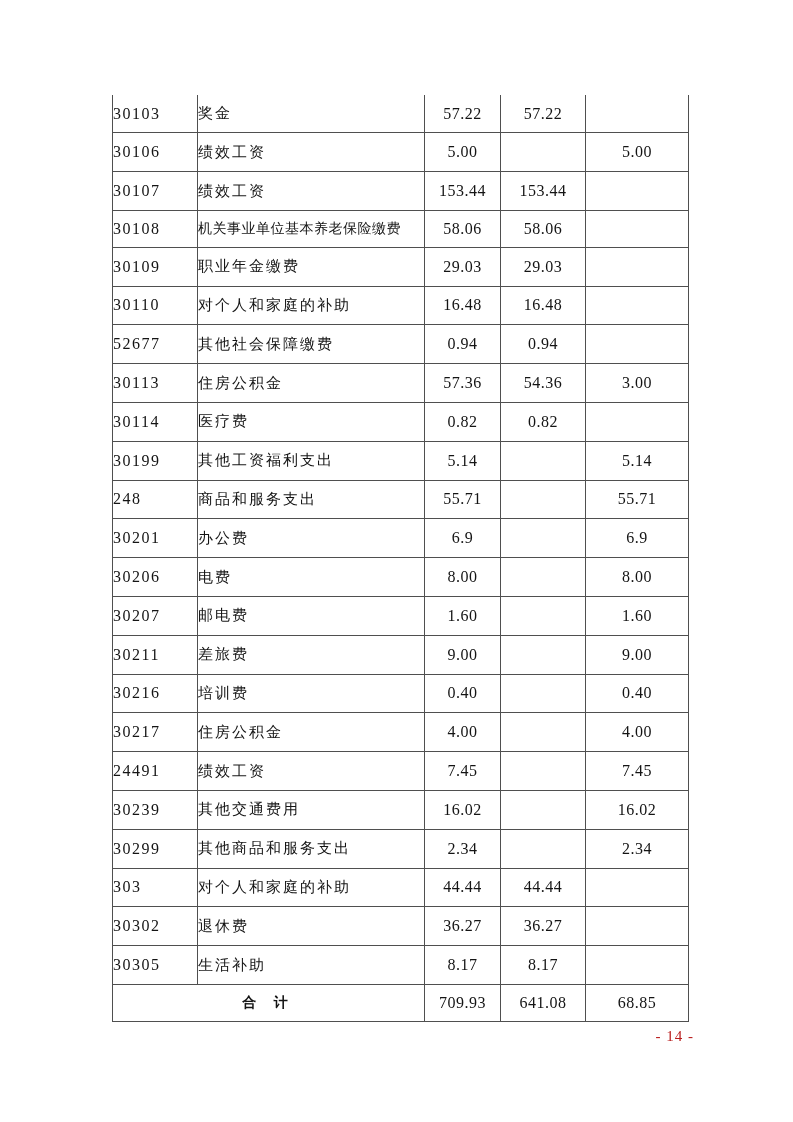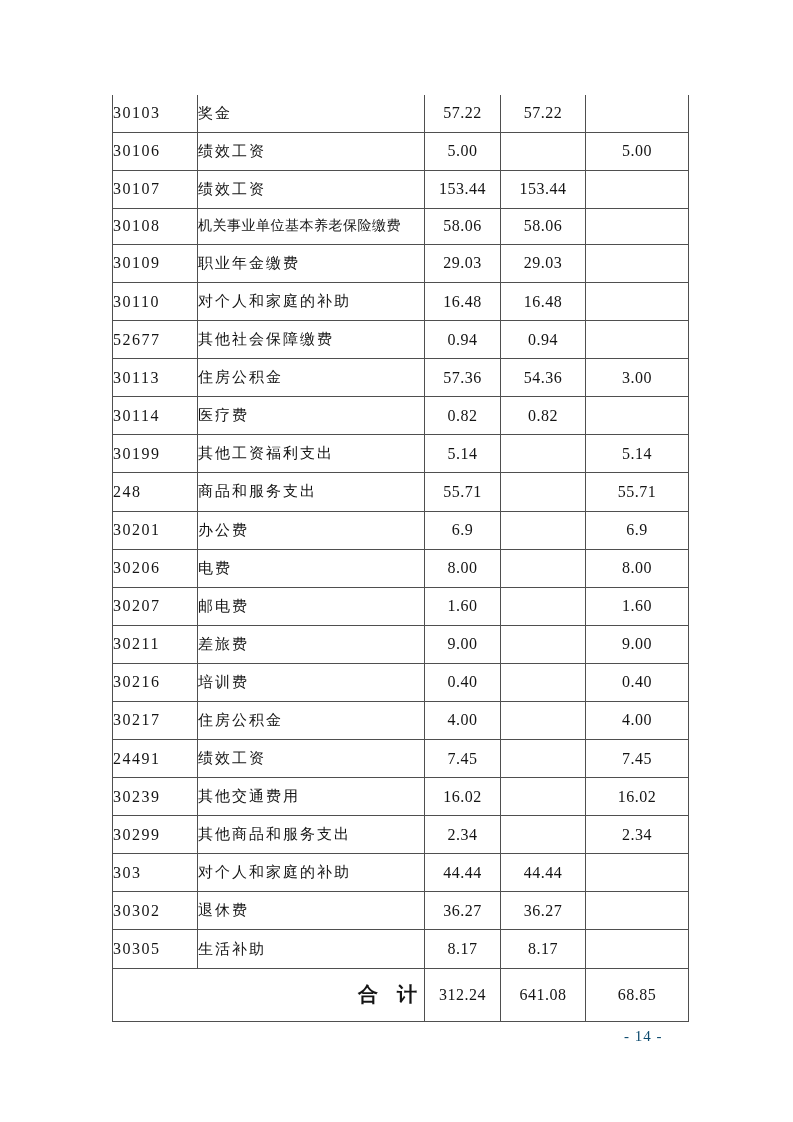--- a/index.html
+++ b/index.html
@@ -53,39 +53,39 @@
   .cell-label.long {
     font-size: 14px;
     letter-spacing: 0.5px;
   }
   .cell-num {
     font-size: 16px;
     letter-spacing: 0.5px;
     text-align: center;
   }
   .total-label {
-    text-align: right;
+    text-align: center;
     font-weight: bold;
-    font-size: 20px;
+    font-size: 14px;
     letter-spacing: 7px;
   }
   .total-num {
     font-size: 16px;
     letter-spacing: 0.5px;
     text-align: center;
   }
   .page-number {
     position: absolute;
     top: 1028px;
     left: 624px;
     width: 70px;
-    text-align: left;
+    text-align: right;
     font-size: 15px;
     letter-spacing: 1px;
-    color: #0c4a6e;
+    color: #b91c1c;
   }
 </style>
 </head>
 <body>
 
 <div class="page">
 
   <table class="budget">
     <colgroup>
       <col style="width:85px">
@@ -253,21 +253,21 @@
           <td class="cell-code">30305</td>
           <td class="cell-label">生活补助</td>
           <td class="cell-num">8.17</td>
           <td class="cell-num">8.17</td>
           <td class="cell-num"></td>
         </tr>
       </tbody>
     <tbody>
       <tr>
         <td class="total-label" colspan="2">合 计</td>
-        <td class="total-num">312.24</td>
+        <td class="total-num">709.93</td>
         <td class="total-num">641.08</td>
         <td class="total-num">68.85</td>
       </tr>
     </tbody>
   </table>
 
   <div class="page-number">- 14 -</div>
 
 </div>
 

